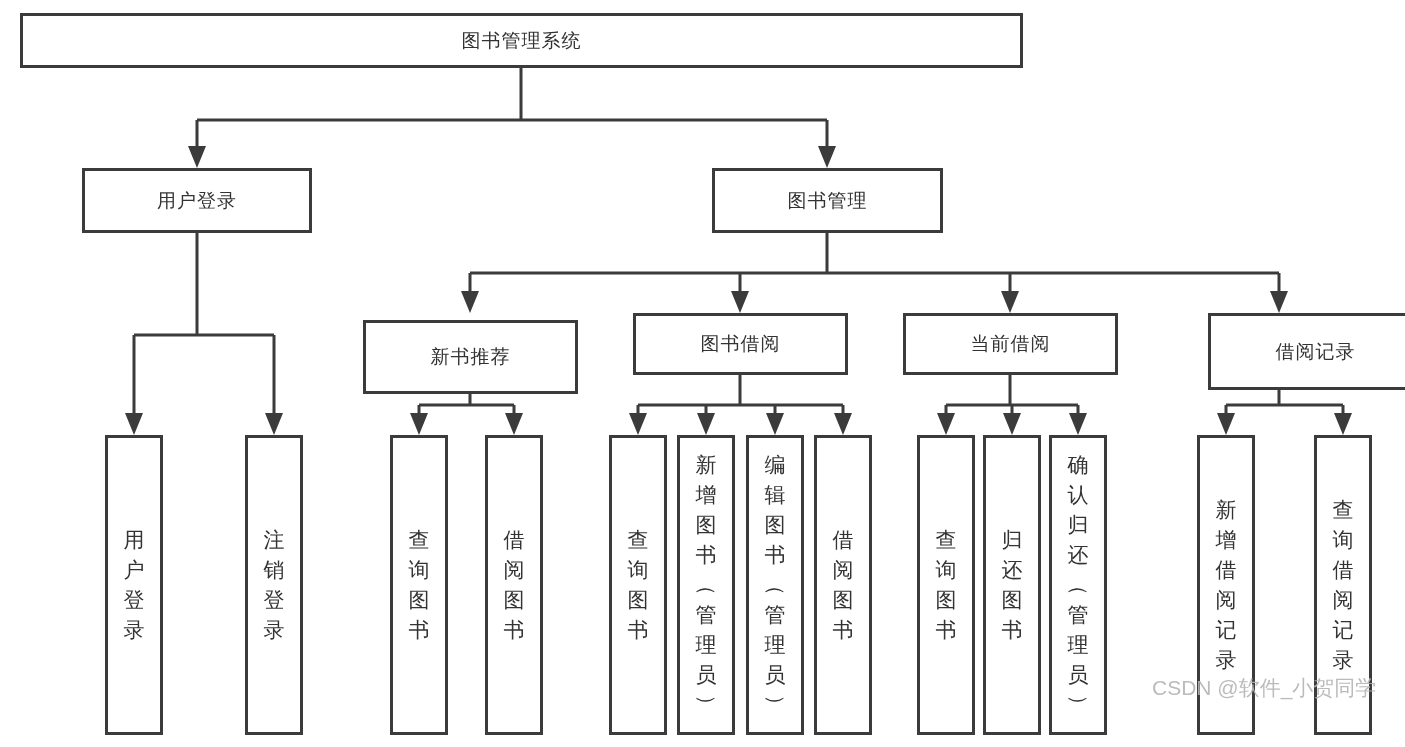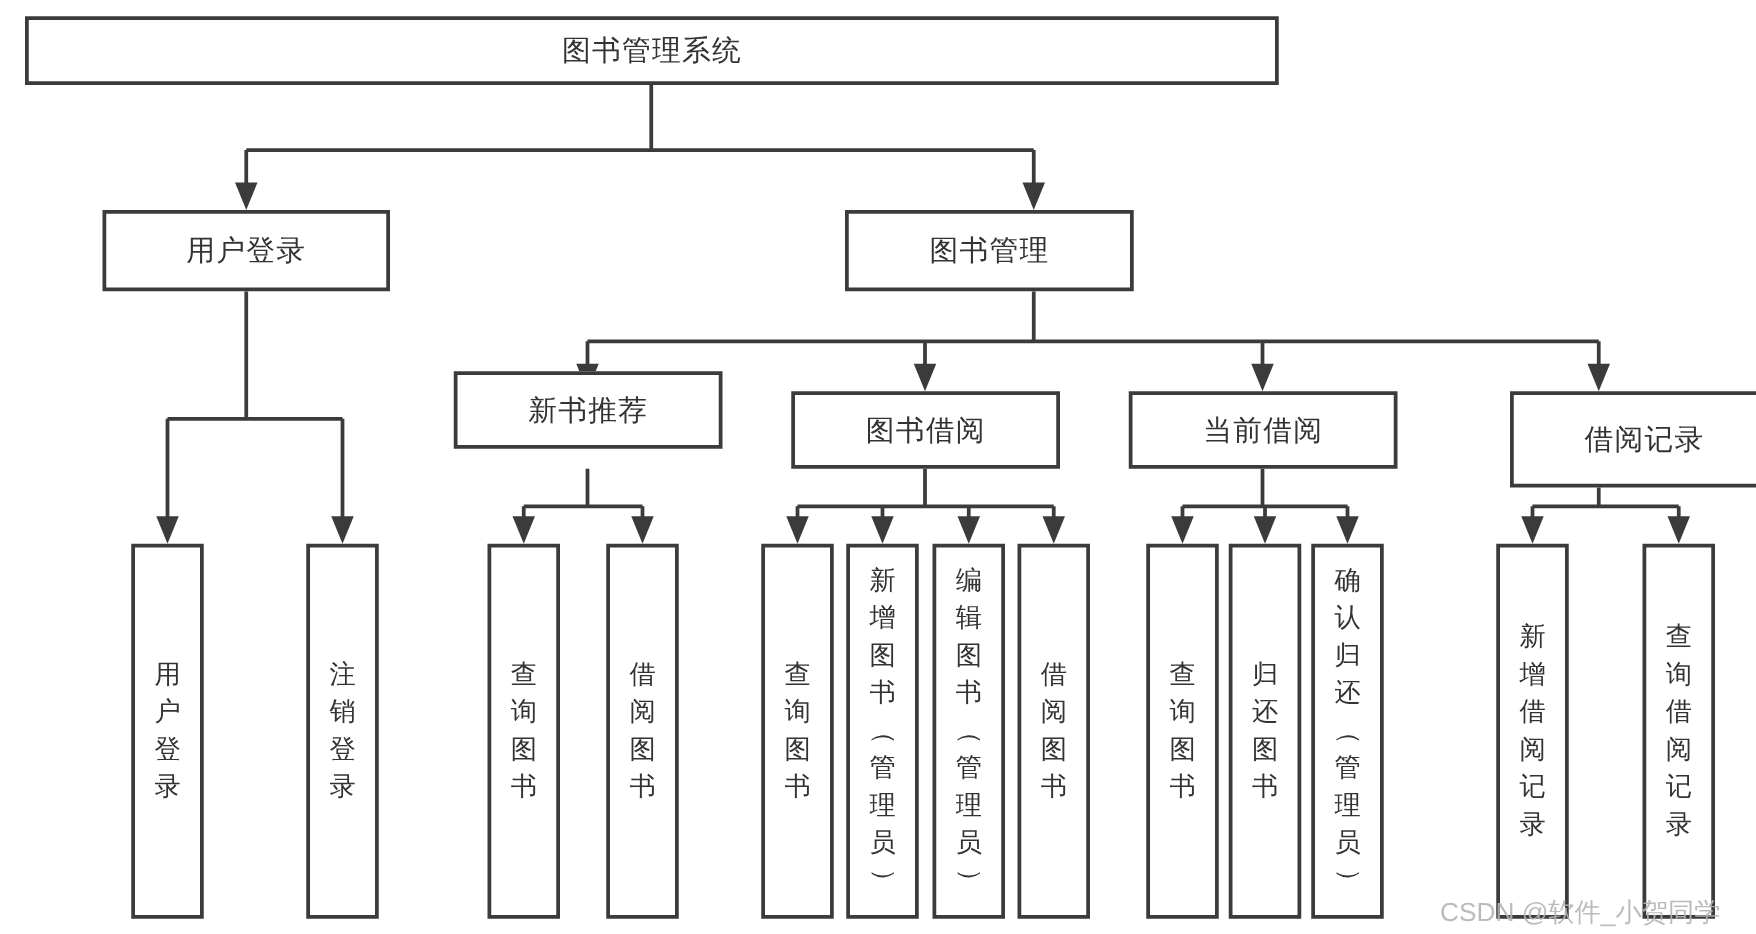--- a/index.html
+++ b/index.html
@@ -25,21 +25,21 @@
   .node {
     position: absolute;
     box-sizing: border-box;
     border: 3px solid #3b3b3b;
     background: #ffffff;
     display: flex;
     align-items: center;
     justify-content: center;
   }
   .hbox {
-    font-size: 23px;
+    font-size: 19px;
     letter-spacing: 1px;
     color: #333333;
   }
   .vbox {
     flex-direction: column;
     font-size: 21px;
     color: #333333;
     top: 435px;
     width: 58px;
     height: 300px;
@@ -49,43 +49,43 @@
     height: 30px;
     line-height: 30px;
     text-align: center;
   }
   .vtext span.rot {
     transform: rotate(90deg);
   }
   
   #node-root        { left: 20px;   top: 13px;  width: 1003px; height: 55px; }
   #node-user-login  { left: 82px;   top: 168px; width: 230px;  height: 65px; justify-content: center; }
-  #node-book-mgmt   { left: 676px;  top: 168px; width: 231px;  height: 65px; }
-  #node-new-rec     { left: 363px;  top: 297px; width: 215px;  height: 62px; }
+  #node-book-mgmt   { left: 712px;  top: 168px; width: 231px;  height: 65px; }
+  #node-new-rec     { left: 363px;  top: 320px; width: 215px;  height: 74px; }
   #node-borrow      { left: 633px;  top: 313px; width: 215px;  height: 62px; }
   #node-current     { left: 903px;  top: 313px; width: 215px;  height: 62px; justify-content: center; }
   #node-records     { left: 1208px; top: 313px; width: 215px;  height: 77px; }
   
   #leaf-u1 { left: 105px;  }
   #leaf-u2 { left: 245px;  }
   #leaf-n1 { left: 390px;  }
   #leaf-n2 { left: 485px;  }
   #leaf-b1 { left: 609px;  }
   #leaf-b2 { left: 677px;  }
   #leaf-b3 { left: 746px;  }
   #leaf-b4 { left: 814px;  }
   #leaf-c1 { left: 917px;  }
   #leaf-c2 { left: 983px;  }
   #leaf-c3 { left: 1049px; }
   #leaf-r1 { left: 1197px; }
   #leaf-r2 { left: 1314px; }
   .watermark {
     position: absolute;
     left: 1152px;
-    top: 716px;
+    top: 674px;
     font-size: 21px;
     color: #b4b4b4;
     opacity: 0.9;
     z-index: 10;
     white-space: nowrap;
   }
 </style>
 </head>
 <body>
 

